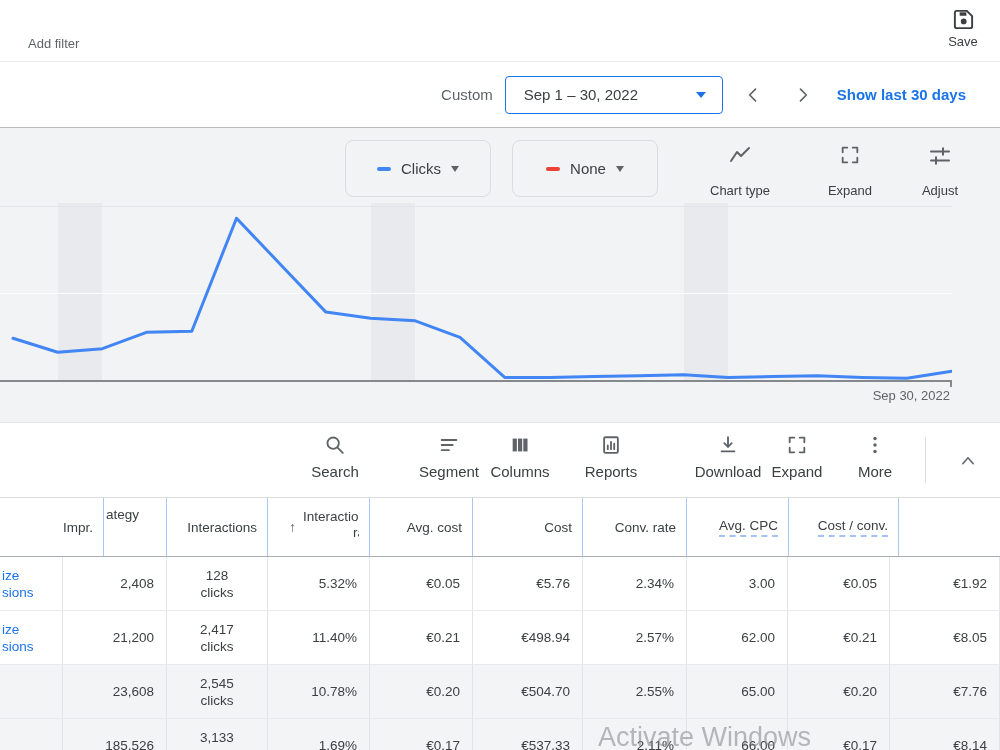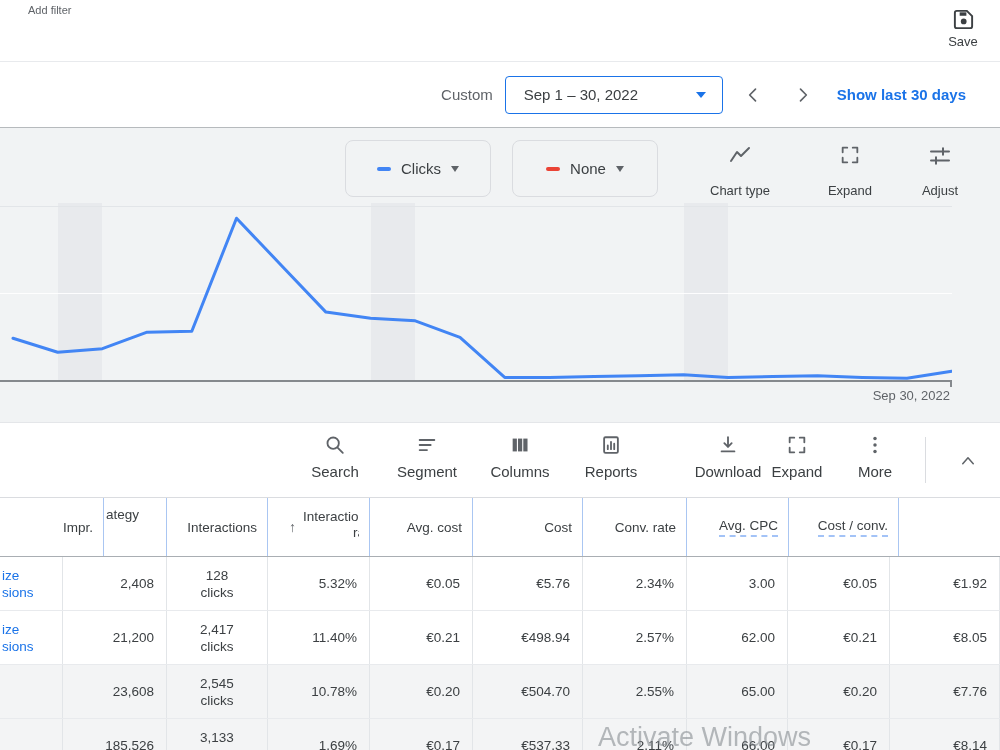--- a/index.html
+++ b/index.html
@@ -2,21 +2,21 @@
 <html><head>
 <meta charset="utf-8">
 <style>
   * { box-sizing: border-box; margin: 0; padding: 0; }
   html,body { width:1000px; height:750px; background:#fff; }
   body { font-family:"Liberation Sans","DejaVu Sans",sans-serif; color:#3c4043; }
   #app { position:relative; width:1000px; height:750px; overflow:hidden; background:#fff; }
 
   
   .topbar { position:absolute; top:0; left:0; width:1000px; height:62px; background:#fff; border-bottom:1px solid #e8eaed; }
-  .add-filter { position:absolute; left:28px; top:4px; font-size:11px; color:#5f6368; cursor:pointer; }
+  .add-filter { position:absolute; left:28px; top:36px; font-size:13px; color:#5f6368; cursor:pointer; }
   .save-btn { position:absolute; right:14px; top:8px; width:46px; text-align:center; cursor:pointer; }
   .save-btn svg { display:block; margin:0 auto; }
   .save-btn .lbl { font-size:13px; color:#3c4043; display:block; margin-top:3px; }
 
   
   .datebar { position:absolute; top:62px; left:0; width:1000px; height:66px; background:#fff; display:flex; align-items:center; justify-content:flex-end; padding-right:34px; border-bottom:1px solid #b6babd; }
   .custom { font-size:15px; color:#5f6368; margin-right:12px; }
   .date-select { width:218px; height:38px; border:1px solid #1a73e8; border-radius:4px; display:flex; align-items:center; justify-content:space-between; padding:0 16px 0 18px; cursor:pointer; background:#fff; }
   .date-select .val { font-size:15px; color:#3c4043; }
   .caret { width:0; height:0; border-left:5px solid transparent; border-right:5px solid transparent; border-top:6px solid #1a73e8; }
@@ -168,21 +168,21 @@
   </section>
 
   <div class="toolbar">
     <div class="tool" style="left:299px">
       <svg width="22" height="22" viewBox="0 0 24 24">
           <circle class="st" cx="10" cy="10" r="6.2"></circle>
           <path class="st" d="M14.8 14.8 L20.5 20.5"></path>
         </svg>
       <span class="lbl">Search</span>
     </div>
-    <div class="tool" style="left:391px">
+    <div class="tool" style="left:413px">
       <svg width="22" height="22" viewBox="0 0 24 24">
           <path class="st" d="M4 6.5 h16 M4 12 h12 M4 17.5 h8" stroke-width="2.2"></path>
         </svg>
       <span class="lbl">Segment</span>
     </div>
     <div class="tool" style="left:484px">
       <svg width="22" height="22" viewBox="0 0 24 24">
           <rect class="stf" x="4" y="5" width="4.6" height="14"></rect>
           <rect class="stf" x="9.8" y="5" width="4.6" height="14"></rect>
           <rect class="stf" x="15.6" y="5" width="4.6" height="14"></rect>

